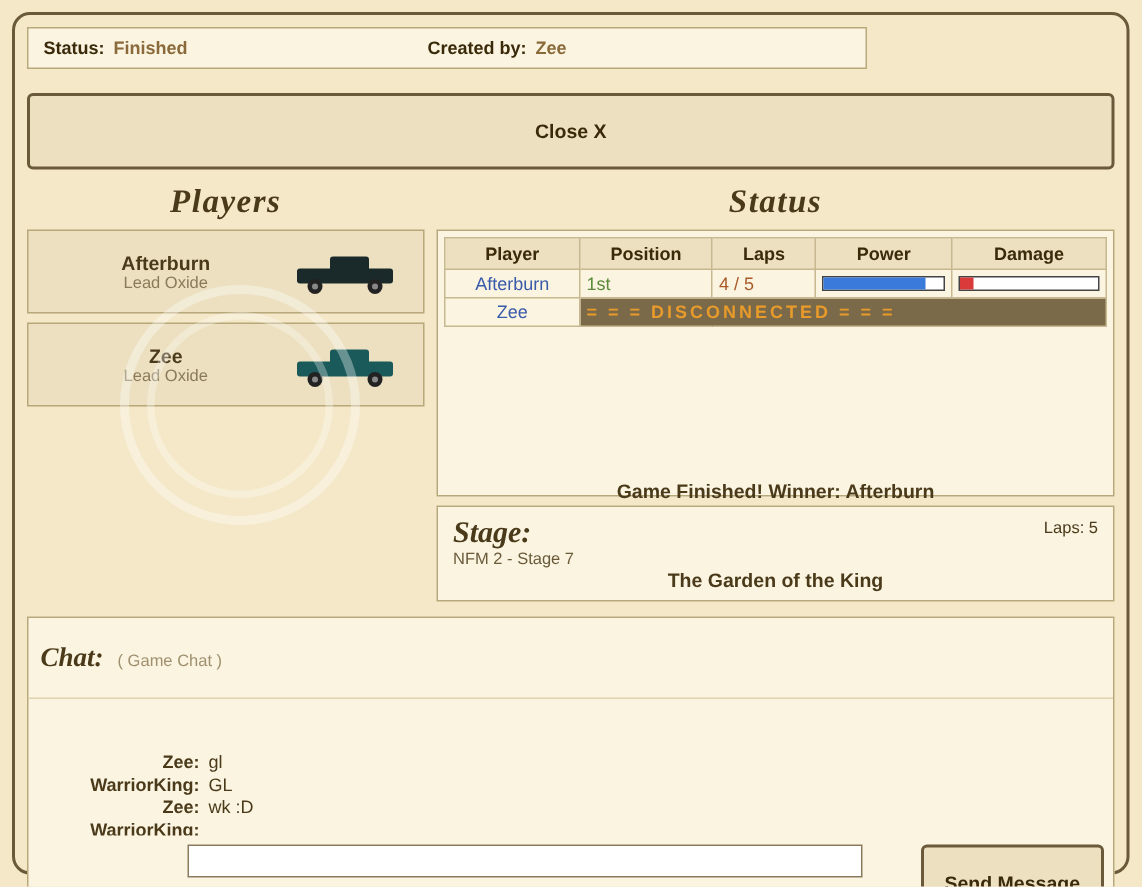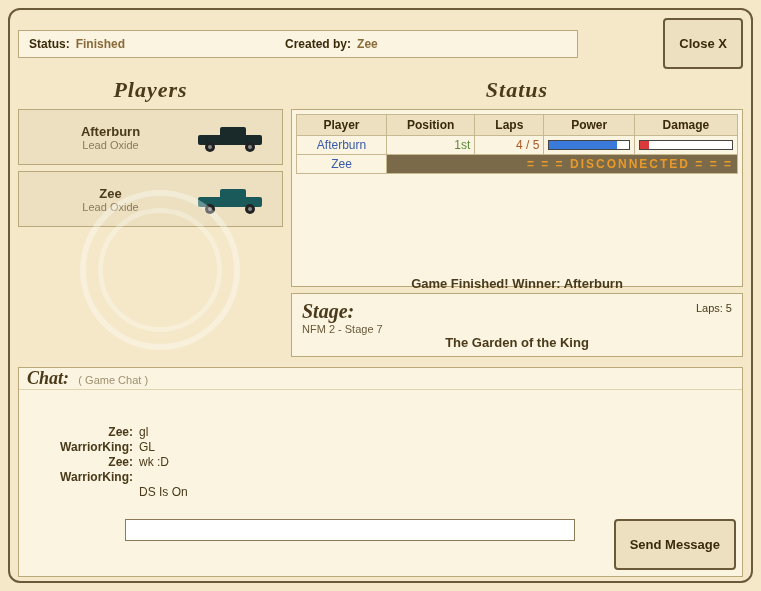--- a/index.html
+++ b/index.html
@@ -14,23 +14,23 @@
     background: #f5e8c8;
     border: 2px solid #6b5a3a;
     border-radius: 12px;
     width: 745px;
     height: 575px;
     position: relative;
     padding: 8px;
   }
   .top-bar {
     display: flex;
-    align-items: center;
     gap: 8px;
     margin-bottom: 8px;
+    flex-direction: column;
   }
   .top-info {
     background: #faf4e0;
     border: 1px solid #b8a87a;
     padding: 6px 10px;
     display: flex;
     align-items: center;
     font-weight: bold;
     flex: 0 0 auto;
     width: 560px;
@@ -87,21 +87,21 @@
   .status-table th {
     background: #ece0c0;
     border: 1px solid #c8b890;
     padding: 3px 20px;
     font-weight: bold;
     color: #3a2a0a;
   }
   .status-table td {
     border: 1px solid #c8b890;
     padding: 2px 4px;
-    text-align: right;
+    text-align: left;
   }
   .status-table .player-col { color: #3a5aaa; text-align: center; }
   .pos-val { color: #5a8a3a; }
   .laps-val { color: #aa5a2a; }
   .bar { height: 10px; border: 1px solid #444; background: #fff; position: relative; }
   .bar-fill { height: 100%; }
   .bar-power { background: #3a7ada; width: 85%; }
   .bar-damage { background: #da3a3a; width: 10%; }
   .finished-line {
     text-align: center;
@@ -128,21 +128,21 @@
   .chat-section {
     margin-top: 10px;
     border: 1px solid #b8a87a;
     background: #faf4e0;
     height: 210px;
     position: relative;
     display: flex;
     flex-direction: column;
   }
   .chat-header {
-    padding: 0 8px;
+    padding: 16px 8px;
     border-bottom: 1px solid #e0d4b0;
   }
   .chat-title {
     font-family: "Brush Script MT", cursive;
     font-size: 18px;
     font-style: italic;
     font-weight: bold;
   }
   .chat-subtitle { color: #a09070; font-size: 11px; margin-left: 6px; }
   .chat-body {

